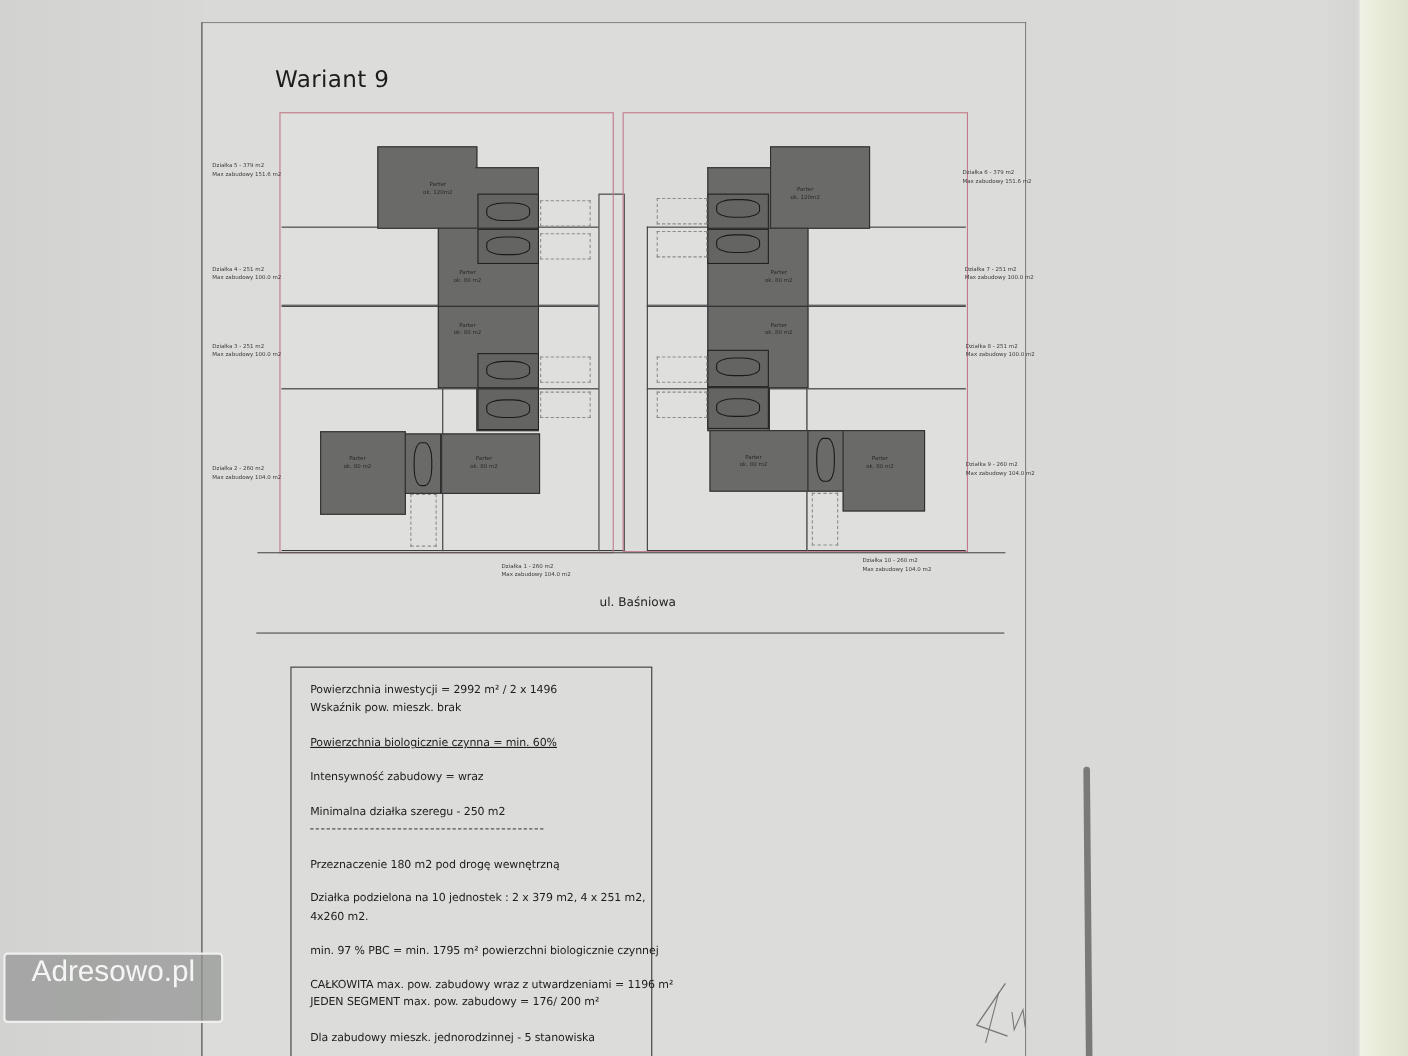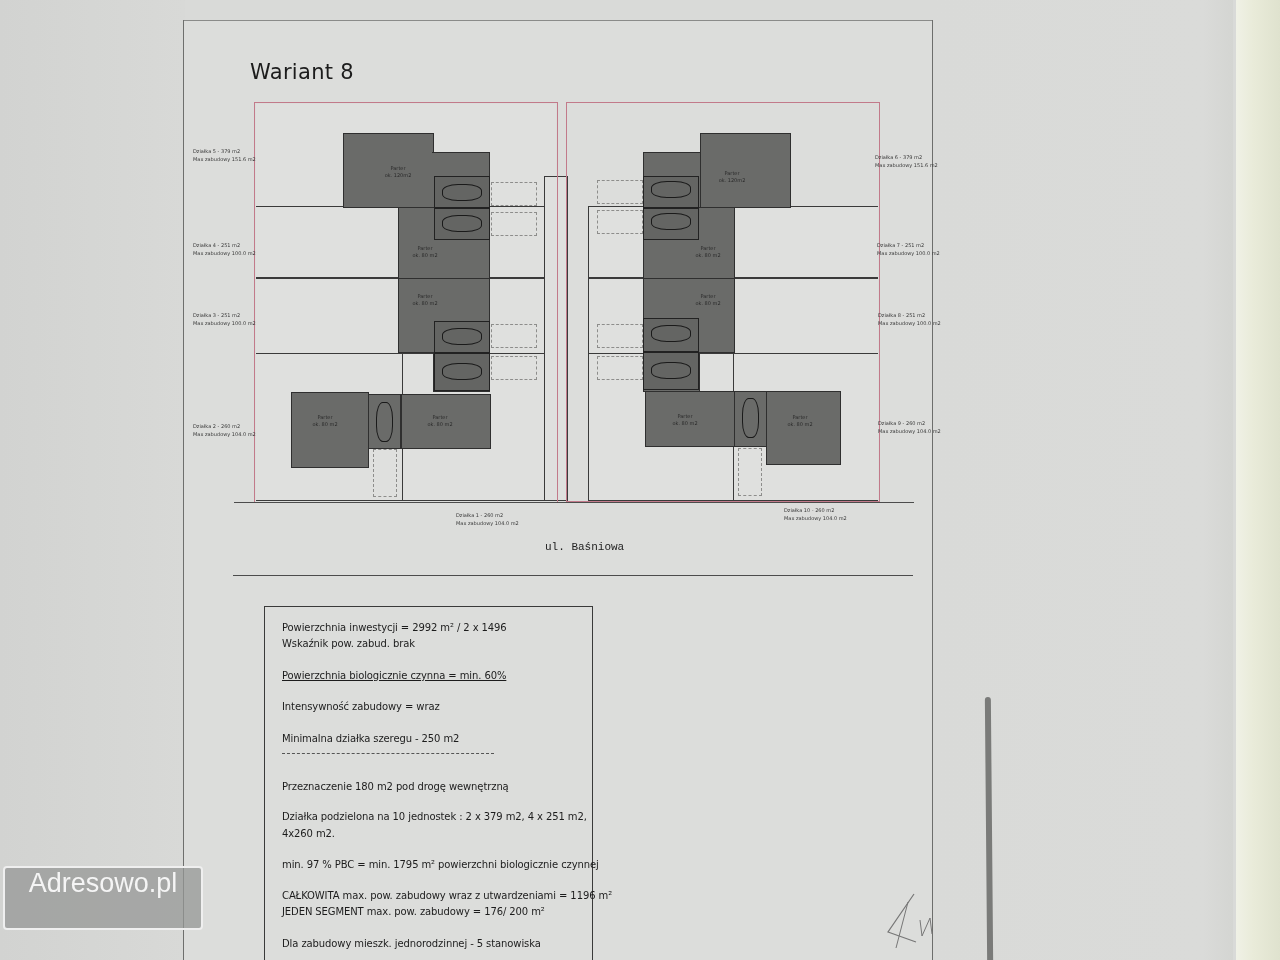--- a/index.html
+++ b/index.html
@@ -29,21 +29,21 @@
   .cell { position: absolute; border: 1px solid #3a3a3a; background: #dfe0de; box-sizing: border-box; }
   .house { position: absolute; background: #6a6b69; border: 1px solid #2f2f2f; box-sizing: border-box; }
   .house-label { position: absolute; font-size: 5px; color: #2a2a2a; line-height: 7px; text-align: center; }
   .park { position: absolute; border: 1px solid #222; box-sizing: border-box; background: #646563; }
   .dash { position: absolute; border: 1px dashed #8d8d8b; box-sizing: border-box; }
   .car { position: absolute; border: 1.5px solid #1a1a1a; border-radius: 40%; box-sizing: border-box; }
 
   .lot-label { position: absolute; font-size: 5px; line-height: 8px; color: #3a3a3a; white-space: nowrap; }
 
   .street-line { position: absolute; background: #4c4c4c; height: 1px; }
-  .street-name { position: absolute; font-size: 11px; color: #222; font-family: Liberation Mono, monospace; }
+  .street-name { position: absolute; font-size: 11px; color: #222; }
 
   .info-box { position: absolute; left: 264px; top: 606px; width: 329px; height: 360px;
     border: 1px solid #3a3a3a; box-sizing: border-box; }
   .info-line { position: absolute; left: 282px; font-size: 10px; color: #1c1c1c; white-space: nowrap; letter-spacing: -0.1px; }
   .sep { position: absolute; left: 282px; top: 753px; width: 212px; border-top: 1px dashed #555; }
 
   .watermark { position: absolute; left: 3px; top: 866px; width: 200px; height: 64px;
     background: rgba(150,151,149,0.75); border: 2px solid #efefef; border-radius: 4px; box-sizing: border-box;
     display:flex; justify-content:center; }
   .watermark span { color: #f5f5f5; font-size: 27px; font-family: "Liberation Sans", sans-serif; }
@@ -52,21 +52,21 @@
 </head>
 <body>
 
 <div class="bg-left"></div>
 <div class="paper"></div>
 <div class="paper-right-edge"></div>
 <div class="bg-right"></div>
 <div class="strip"></div>
 <div class="pencil"></div>
 
-<div class="title">Wariant 8</div>
+<div class="title">Wariant 9</div>
 
 <div style="position:absolute;left:183px;top:20px;width:1px;height:940px;background:#6e6f6d;"></div>
 
 <div>
 
   <div class="cell" style="left:256px;top:104px;width:300px;height:104px;background:#dfe0de;border:none;"></div>
   <div class="cell" style="left:256px;top:206px;width:290px;height:72px;border-left:none;"></div>
   <div class="cell" style="left:256px;top:278px;width:290px;height:76px;border-left:none;"></div>
   <div class="cell" style="left:256px;top:353px;width:147px;height:148px;border-left:none;"></div>
   <div class="cell" style="left:402px;top:353px;width:144px;height:148px;"></div>
@@ -224,21 +224,21 @@
 <div class="lot-label" style="left:784px;top:506px;">
     <div>Działka 10 - 260 m2</div>
     <div>Max zabudowy 104.0 m2</div>
   </div>
 
 <div class="street-name" style="left:545px;top:541px;">ul. Baśniowa</div>
 <div class="street-line" style="left:233px;top:575px;width:680px;"></div>
 
 <div class="info-box"></div>
 <div class="info-line" style="top:622px;">Powierzchnia inwestycji = 2992 m² / 2 x 1496</div>
-<div class="info-line" style="top:638px;">Wskaźnik pow. zabud. brak</div>
+<div class="info-line" style="top:638px;">Wskaźnik pow. mieszk. brak</div>
 <div class="info-line" style="top:670px;text-decoration:underline;">Powierzchnia biologicznie czynna = min. 60%</div>
 <div class="info-line" style="top:701px;">Intensywność zabudowy = wraz</div>
 <div class="info-line" style="top:733px;">Minimalna działka szeregu - 250 m2</div>
 <div class="sep"></div>
 <div class="info-line" style="top:781px;">Przeznaczenie  180 m2 pod drogę wewnętrzną</div>
 <div class="info-line" style="top:811px;">Działka podzielona na 10 jednostek  : 2 x 379 m2, 4 x 251 m2,</div>
 <div class="info-line" style="top:828px;">4x260 m2.</div>
 <div class="info-line" style="top:859px;">min. 97 % PBC =  min. 1795 m² powierzchni biologicznie czynnej</div>
 <div class="info-line" style="top:890px;">CAŁKOWITA max. pow. zabudowy wraz z utwardzeniami = 1196 m²</div>
 <div class="info-line" style="top:906px;">JEDEN SEGMENT max. pow. zabudowy = 176/ 200  m²</div>

